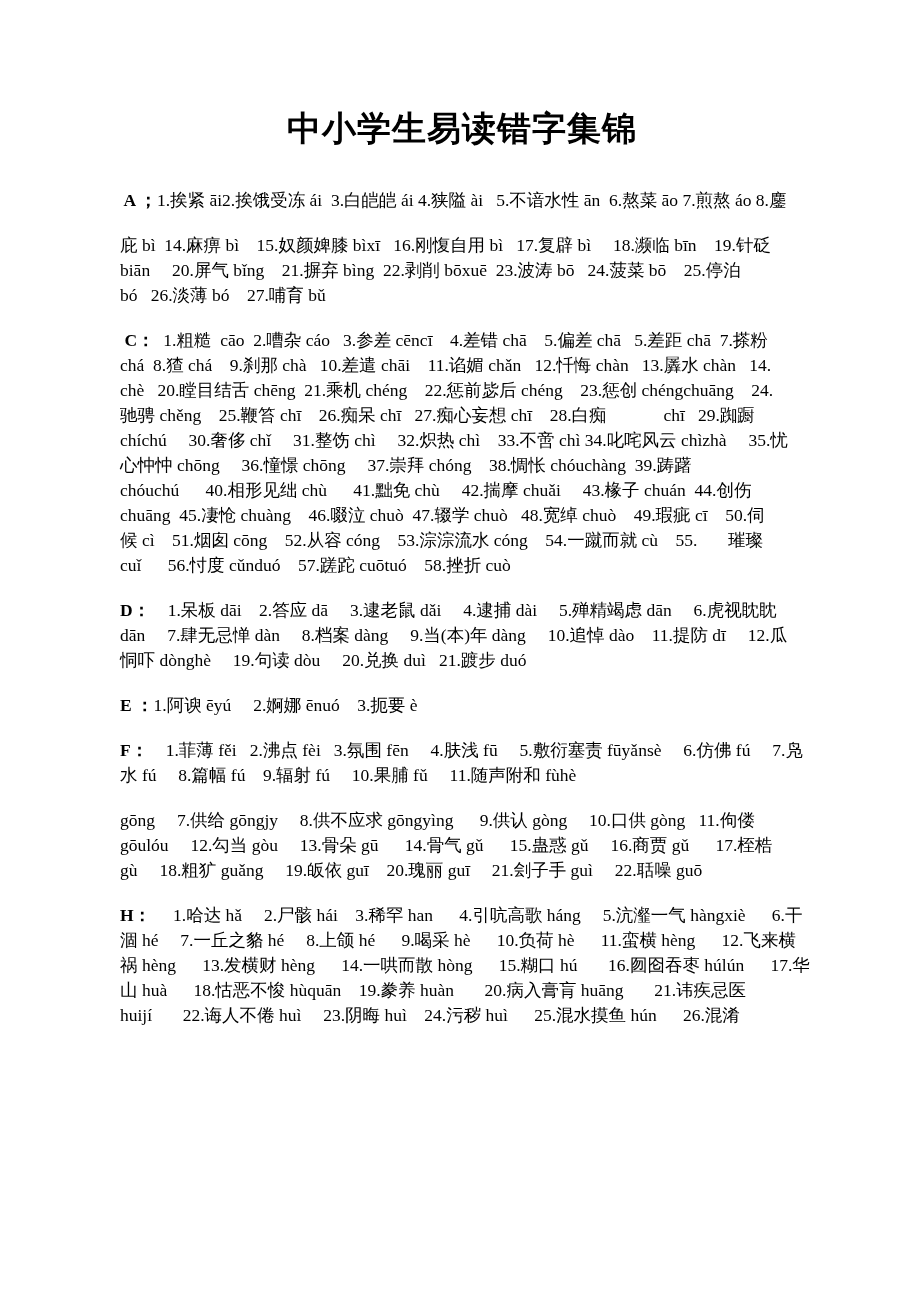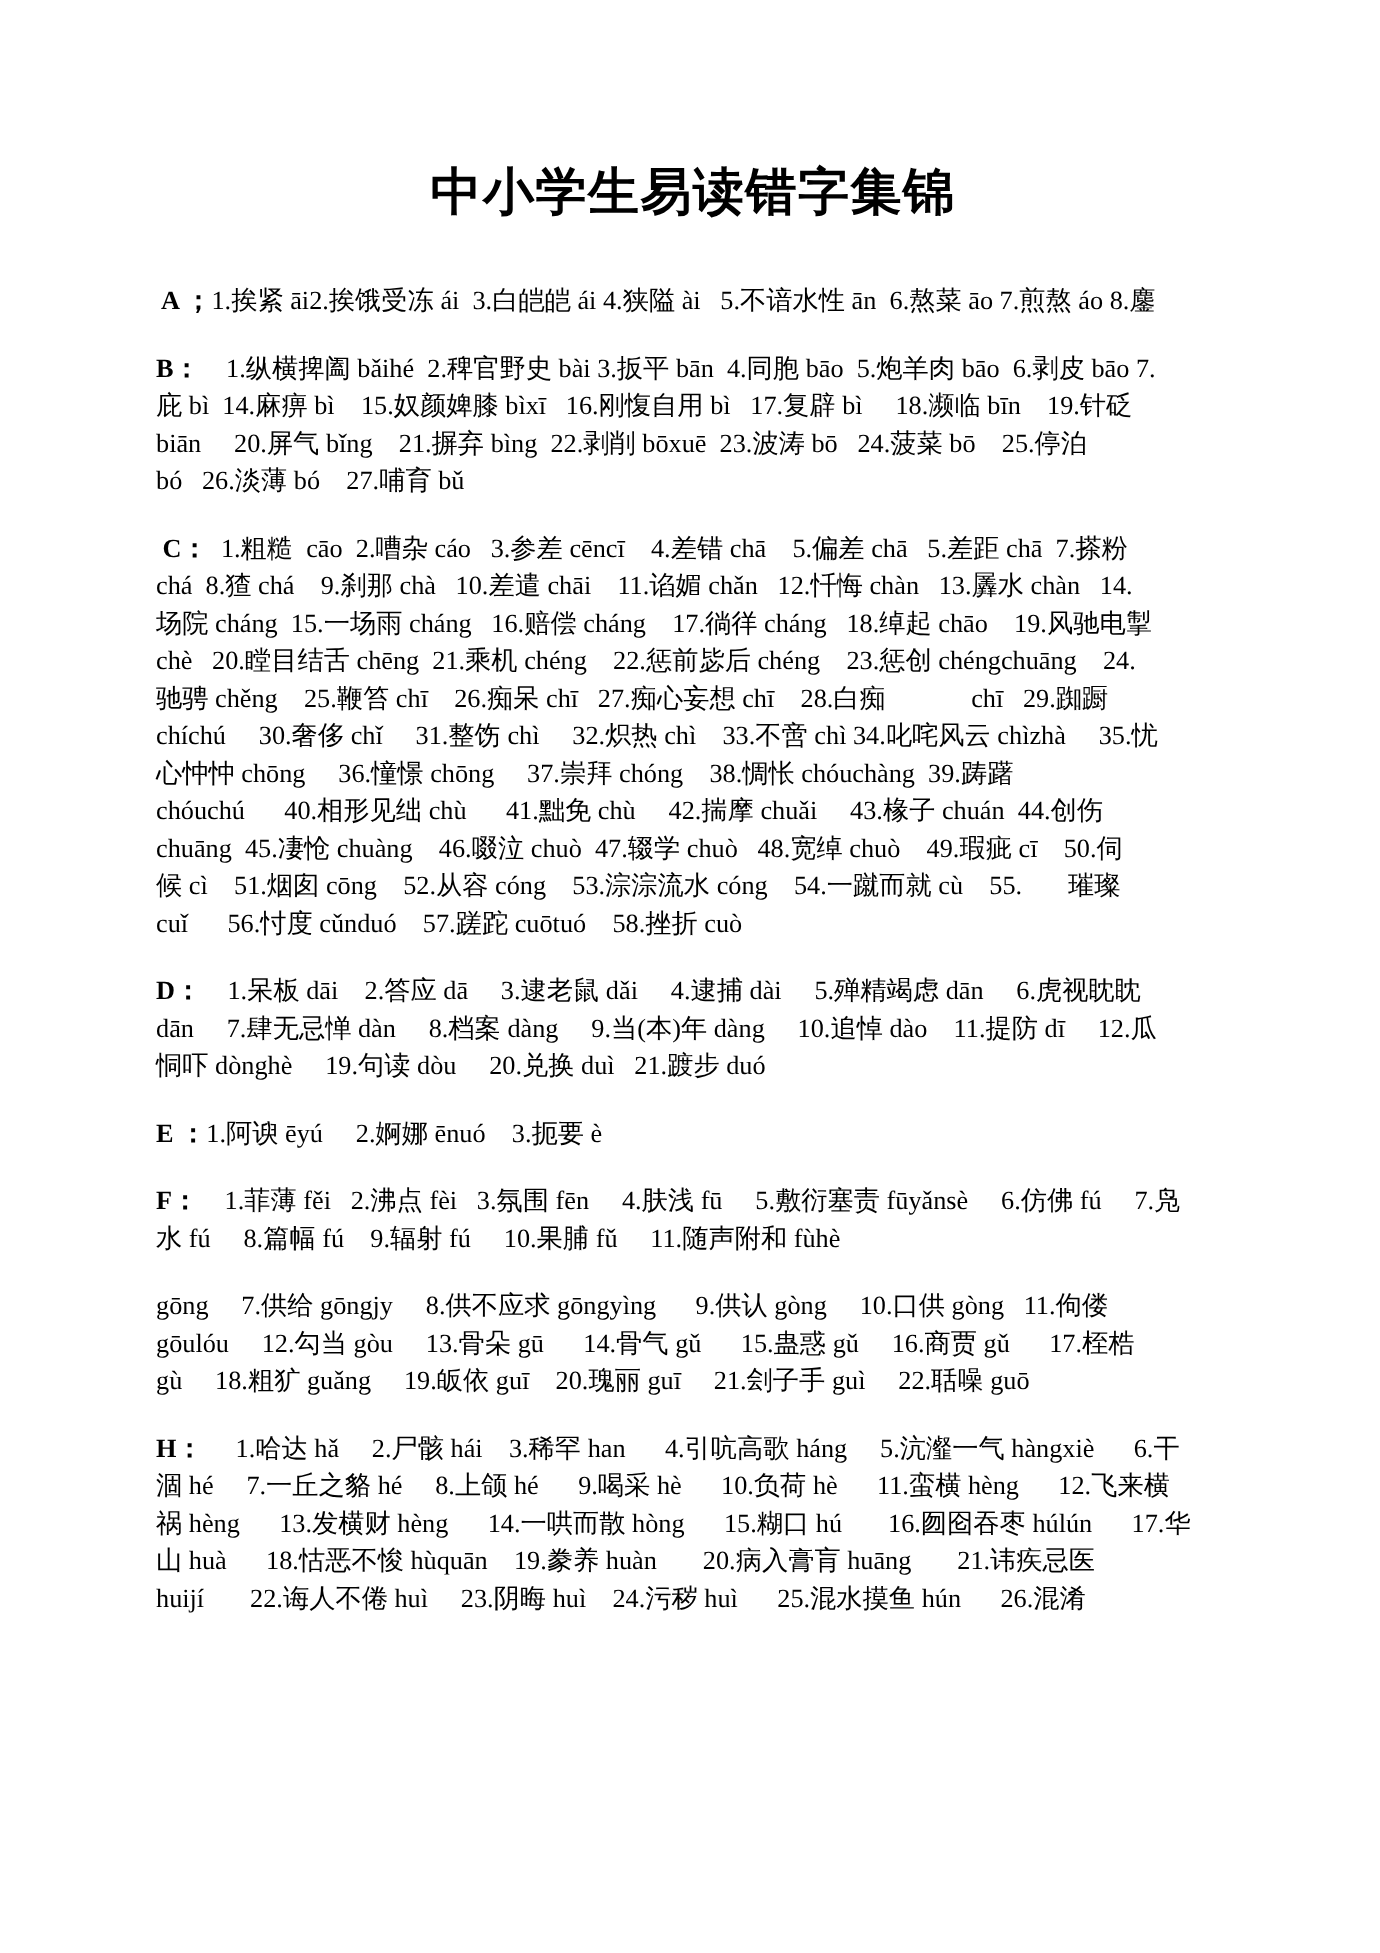--- a/index.html
+++ b/index.html
@@ -24,21 +24,21 @@
   .doc-title {
     margin: 0 0 36px 0;
     text-align: center;
     font-size: 34px;
     font-weight: bold;
     line-height: 46px;
     letter-spacing: 1px;
     white-space: pre;
   }
   .section {
-    margin: 0 0 20px 0;
+    margin: 0 0 20px 16px;
     font-size: 17.5px;
   }
   .line {
     white-space: pre;
     line-height: 25px;
     min-height: 25px;
   }
   .section-label {
     font-weight: bold;
     white-space: pre;
@@ -47,29 +47,27 @@
 </head>
 <body>
 
 <div class="page">
   <h1 class="doc-title">中小学生易读错字集锦</h1>
   <div id="sections">
       <div class="section">
         <div class="line"><span class="section-label"> A ；</span><span>1.挨紧 āi2.挨饿受冻 ái  3.白皑皑 ái 4.狭隘 ài   5.不谙水性 ān  6.熬菜 āo 7.煎熬 áo 8.鏖</span></div>
       </div>
       <div class="section">
-        <div class="line"><span class="section-label">B：</span><span>    1.纵横捭阖 bǎihé  2.稗官野史 bài 3.扳平 bān  4.同胞 bāo  5.炮羊肉 bāo  6.剥皮 bāo 7.</span></div>
         <div class="line">庇 bì  14.麻痹 bì    15.奴颜婢膝 bìxī   16.刚愎自用 bì   17.复辟 bì     18.濒临 bīn    19.针砭</div>
         <div class="line">biān     20.屏气 bǐng    21.摒弃 bìng  22.剥削 bōxuē  23.波涛 bō   24.菠菜 bō    25.停泊</div>
         <div class="line">bó   26.淡薄 bó    27.哺育 bǔ</div>
       </div>
       <div class="section">
         <div class="line"><span class="section-label"> C：</span><span>  1.粗糙  cāo  2.嘈杂 cáo   3.参差 cēncī    4.差错 chā    5.偏差 chā   5.差距 chā  7.搽粉</span></div>
         <div class="line">chá  8.猹 chá    9.刹那 chà   10.差遣 chāi    11.谄媚 chǎn   12.忏悔 chàn   13.羼水 chàn   14.</div>
-        <div class="line">场院 cháng  15.一场雨 cháng   16.赔偿 cháng    17.徜徉 cháng   18.绰起 chāo    19.风驰电掣</div>
         <div class="line">chè   20.瞠目结舌 chēng  21.乘机 chéng    22.惩前毖后 chéng    23.惩创 chéngchuāng    24.</div>
         <div class="line">驰骋 chěng    25.鞭笞 chī    26.痴呆 chī   27.痴心妄想 chī    28.白痴             chī   29.踟蹰</div>
         <div class="line">chíchú     30.奢侈 chǐ     31.整饬 chì     32.炽热 chì    33.不啻 chì 34.叱咤风云 chìzhà     35.忧</div>
         <div class="line">心忡忡 chōng     36.憧憬 chōng     37.崇拜 chóng    38.惆怅 chóuchàng  39.踌躇</div>
         <div class="line">chóuchú      40.相形见绌 chù      41.黜免 chù     42.揣摩 chuǎi     43.椽子 chuán  44.创伤</div>
         <div class="line">chuāng  45.凄怆 chuàng    46.啜泣 chuò  47.辍学 chuò   48.宽绰 chuò    49.瑕疵 cī    50.伺</div>
         <div class="line">候 cì    51.烟囱 cōng    52.从容 cóng    53.淙淙流水 cóng    54.一蹴而就 cù    55.       璀璨</div>
         <div class="line">cuǐ      56.忖度 cǔnduó    57.蹉跎 cuōtuó    58.挫折 cuò</div>
       </div>
       <div class="section">

